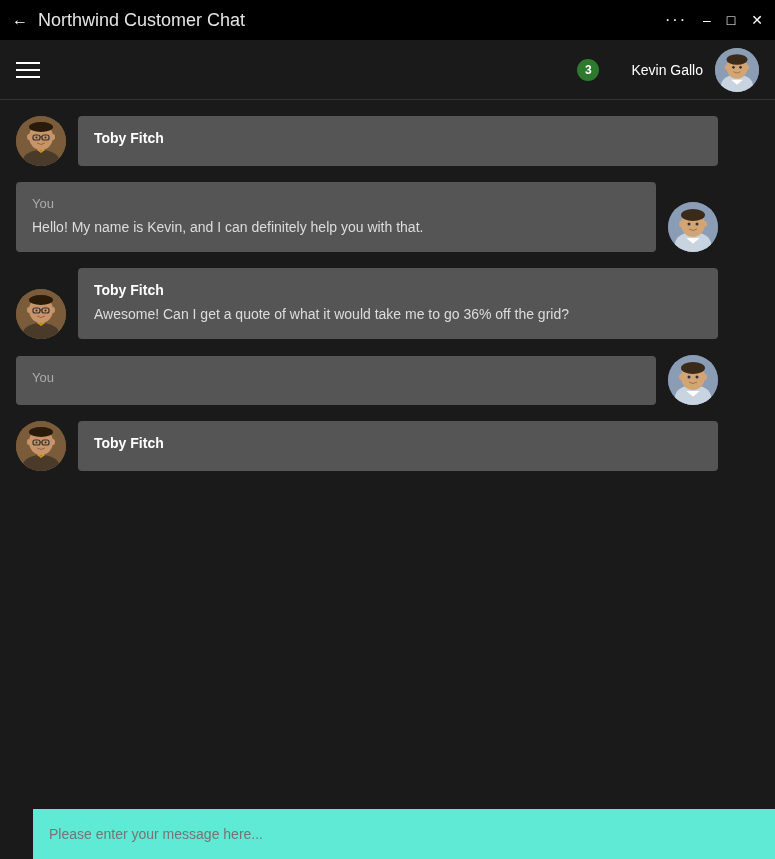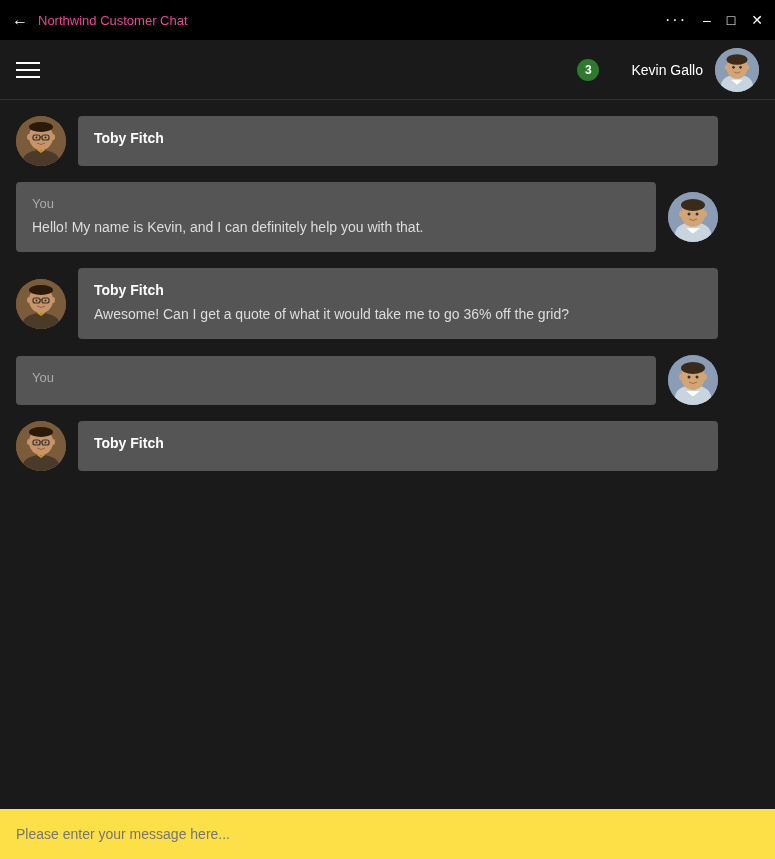--- a/index.html
+++ b/index.html
@@ -23,22 +23,22 @@
       padding: 0 12px;
       flex-shrink: 0;
     }
     .title-bar-back {
       color: #fff;
       font-size: 16px;
       margin-right: 10px;
       cursor: pointer;
     }
     .title-bar-title {
-      color: #ec4899;
-      font-size: 13px;
+      color: #e5e5e5;
+      font-size: 18px;
       flex: 1;
     }
     .title-bar-controls {
       display: flex;
       gap: 16px;
       align-items: center;
     }
     .title-bar-dots {
       color: #fff;
       font-size: 16px;
@@ -117,21 +117,21 @@
       padding: 16px;
       display: flex;
       flex-direction: column;
       gap: 16px;
       background: #1a1a1a;
     }
 
     
     .message-row {
       display: flex;
-      align-items: center;
+      align-items: flex-end;
       gap: 12px;
     }
     .message-row.from-other {
       flex-direction: row;
     }
     .message-row.from-me {
     }
 
     .bubble {
       background: #555;
@@ -152,26 +152,27 @@
       line-height: 1.5;
     }
     .bubble-sender {
       font-size: 13px;
       color: #aaa;
       margin-bottom: 6px;
     }
 
     
     .input-area {
-      background: #fde047;
+      background: #5eead4;
       height: 50px;
       display: flex;
       align-items: center;
       padding: 0 16px;
       flex-shrink: 0;
+      margin-left: 33px;
     }
     .input-area input {
       border: none;
       outline: none;
       width: 100%;
       font-size: 14px;
       color: #666;
       background: transparent;
     }
 

